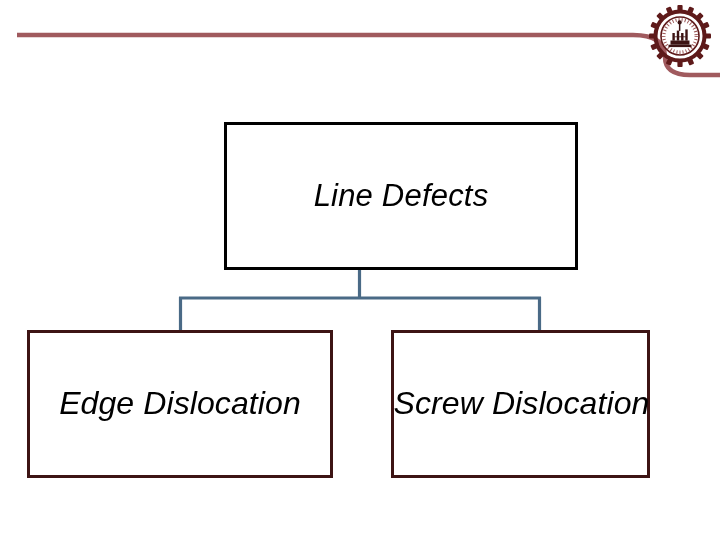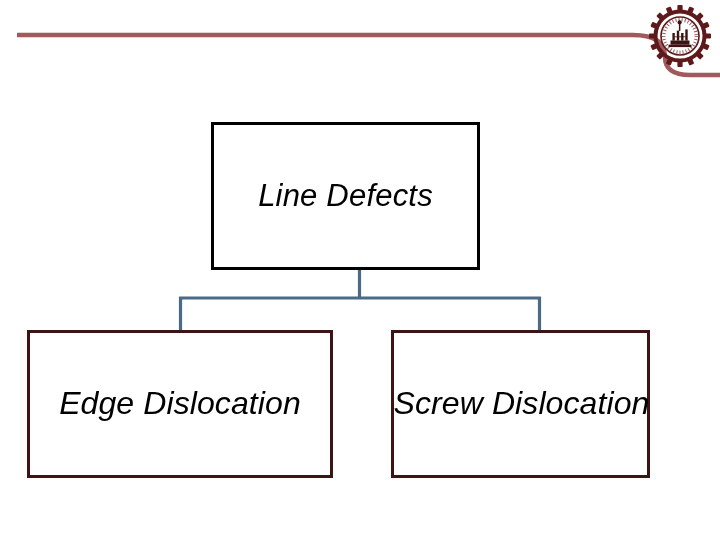--- a/index.html
+++ b/index.html
@@ -54,23 +54,23 @@
     overflow: visible;
   }
   .node-label {
     font-style: italic;
     color: #000000;
     white-space: nowrap;
     line-height: 1.05;
   }
 
   #node-root {
-    left: 211px;
+    left: 224px;
     top: 122px;
-    width: 269px;
+    width: 354px;
     height: 148px;
     border: 3px solid #000000;
   }
   #node-root .node-label {
     font-size: 31px;
     letter-spacing: 0.2px;
   }
 
   #node-edge {
     left: 27px;

